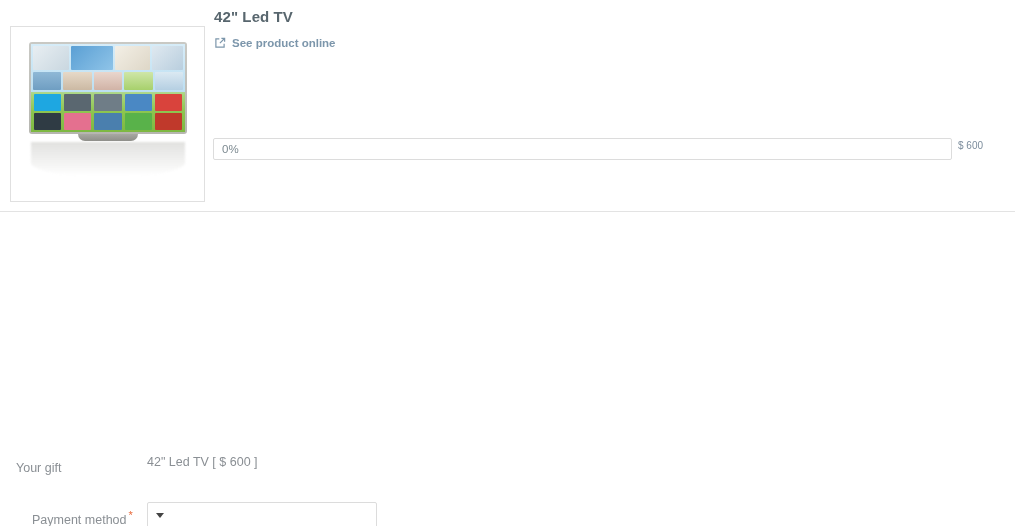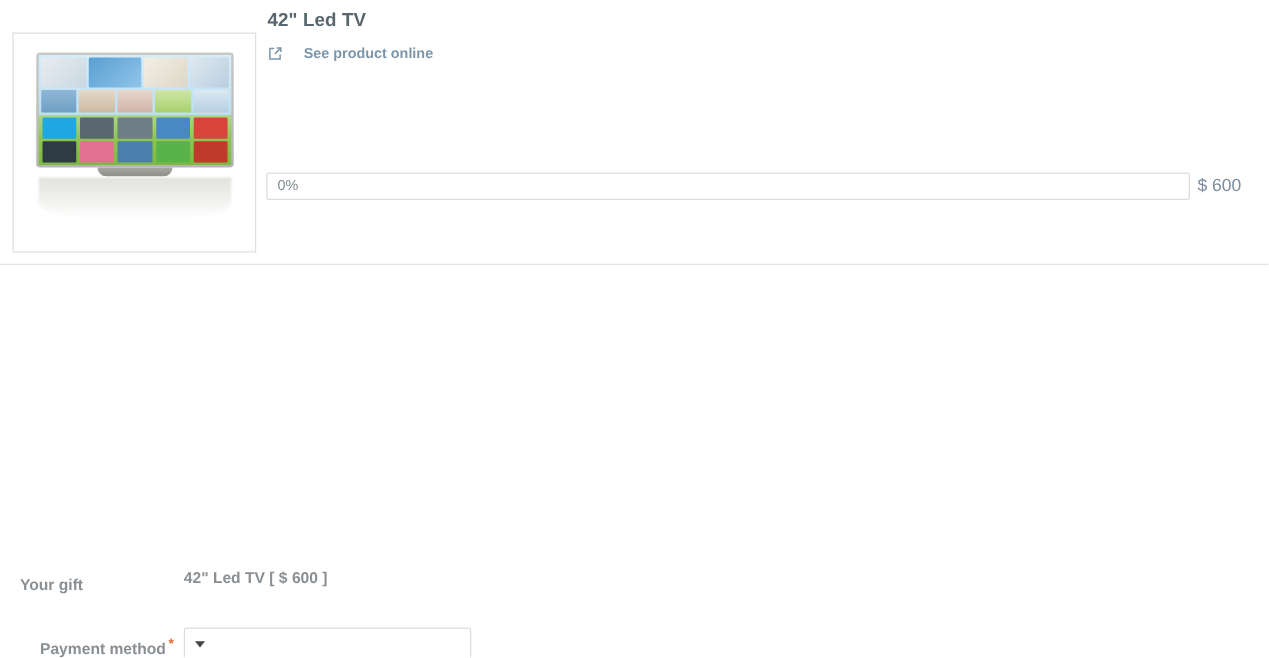--- a/index.html
+++ b/index.html
@@ -51,41 +51,41 @@
     filter: blur(1px); border-radius: 0 0 40% 40%;
   }
 
   .product-title {
     position: absolute; left: 214px; top: 8px;
     font-size: 15px; font-weight: bold; color: #58666e; letter-spacing: .1px;
   }
   .product-link {
     position: absolute; left: 214px; top: 37px;
     font-size: 11.5px; font-weight: bold; color: #7c96ab;
-    display: flex; align-items: center; gap: 17px; cursor: pointer; justify-content: flex-end;
+    display: flex; align-items: center; gap: 6px; cursor: pointer; justify-content: flex-end;
   }
   .product-link .ext-icon { display:inline-block; width: 12px; height: 12px; }
 
   .progress-wrap {
     position: absolute; left: 213px; top: 138px; width: 739px; height: 22px;
     border: 1px solid #dcdcdc; background: #fff; border-radius: 2px;
     overflow: hidden;
   }
   .progress-fill { position:absolute; left:0; top:0; height:100%; width:0%; background:#5bc0de; }
   .progress-label {
     position: absolute; left: 8px; top: 0; height: 100%;
     display: flex; align-items: center; font-size: 11.5px; color: #7d8a91;
   }
   .price-amount {
     position: absolute; left: 958px; top: 140px;
-    font-size: 14px; color: #7b8c9c;
+    font-size: 10px; color: #7b8c9c;
   }
 
   
-  .form-panel { position: absolute; left: 0; top: 213px; width: 881px; height: 313px; background: #fff; font-weight: bold; }
+  .form-panel { position: absolute; left: 0; top: 213px; width: 881px; height: 313px; background: #fff; }
   .form-label {
     position: absolute; font-size: 12.5px; color: #8a8f94; white-space: nowrap;
   }
   .req { color: #e8683a; font-size: 11px; margin-left: 2px; vertical-align: super; }
   .field-static { position:absolute; font-size: 12.5px; color: #8a8f94; }
 
   .select-box {
     position: absolute; left: 147px; top: 289px; width: 230px; height: 27px;
     border: 1px solid #dcdcdc; background: #fff; border-radius: 2px;
     display: flex; align-items: center; padding: 0 8px; cursor: pointer;

